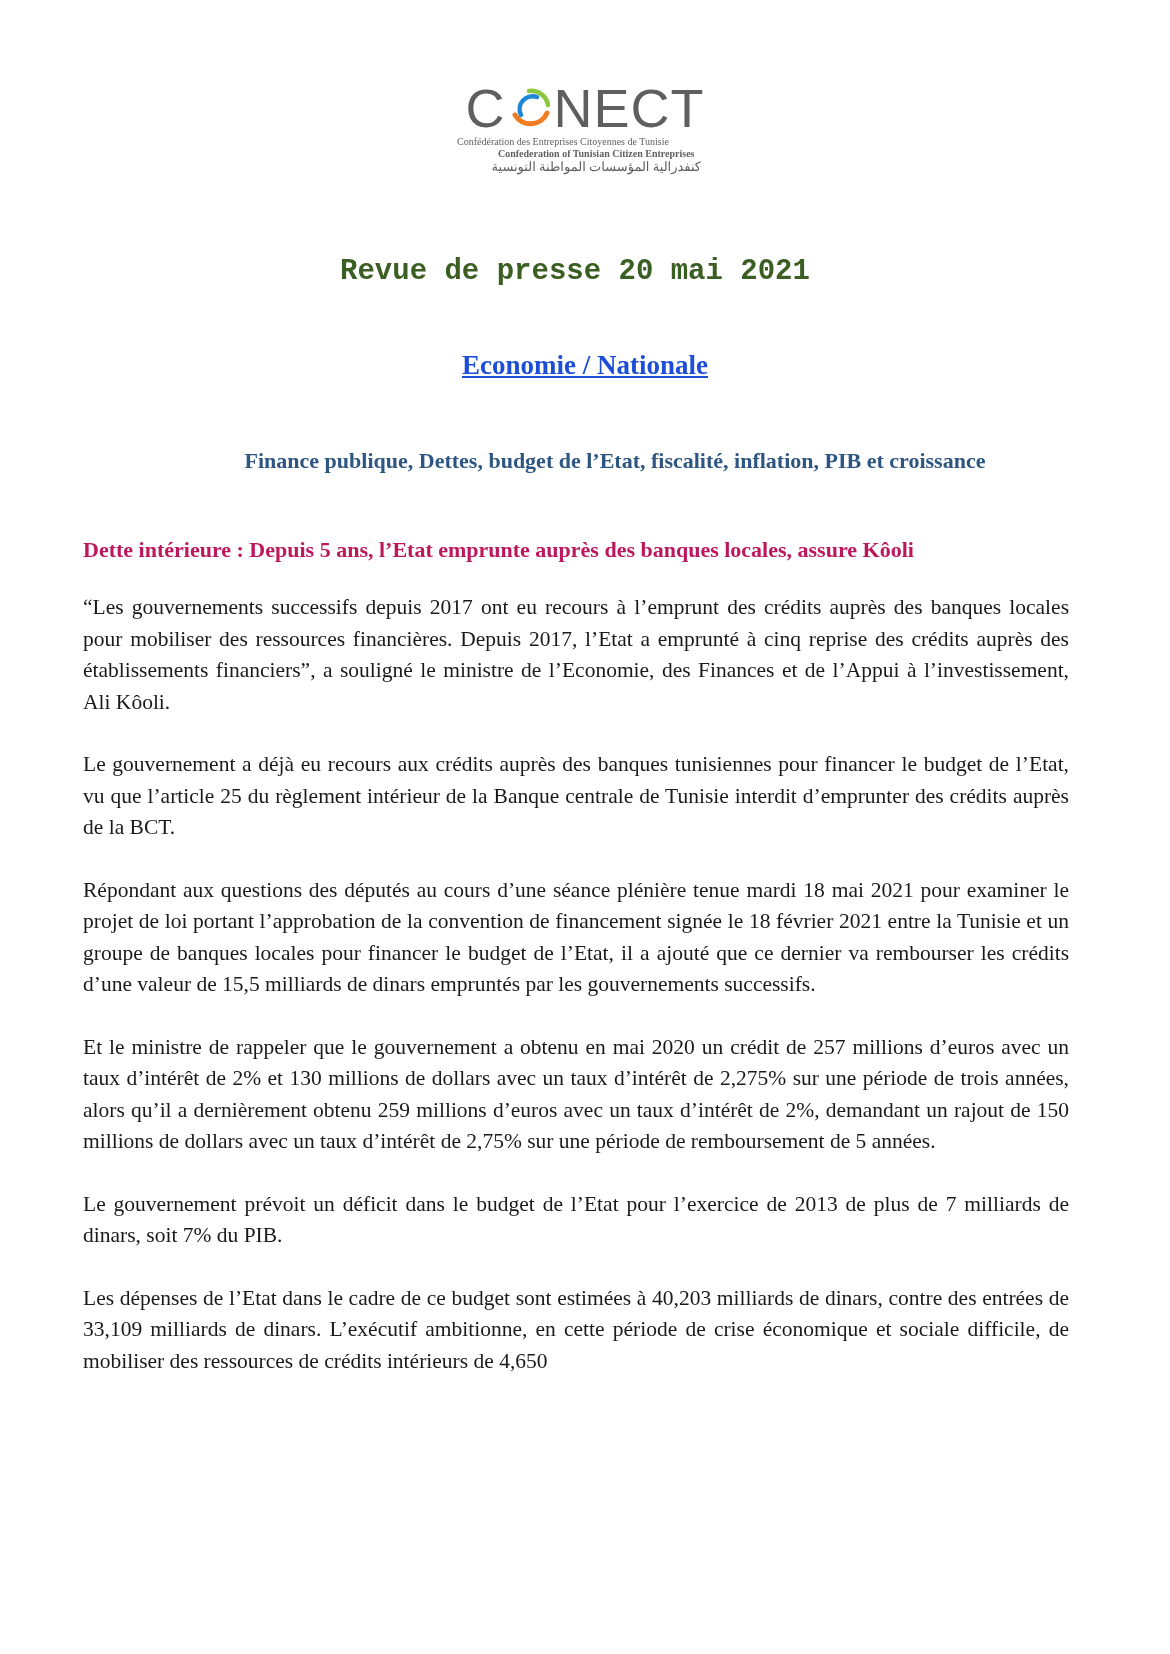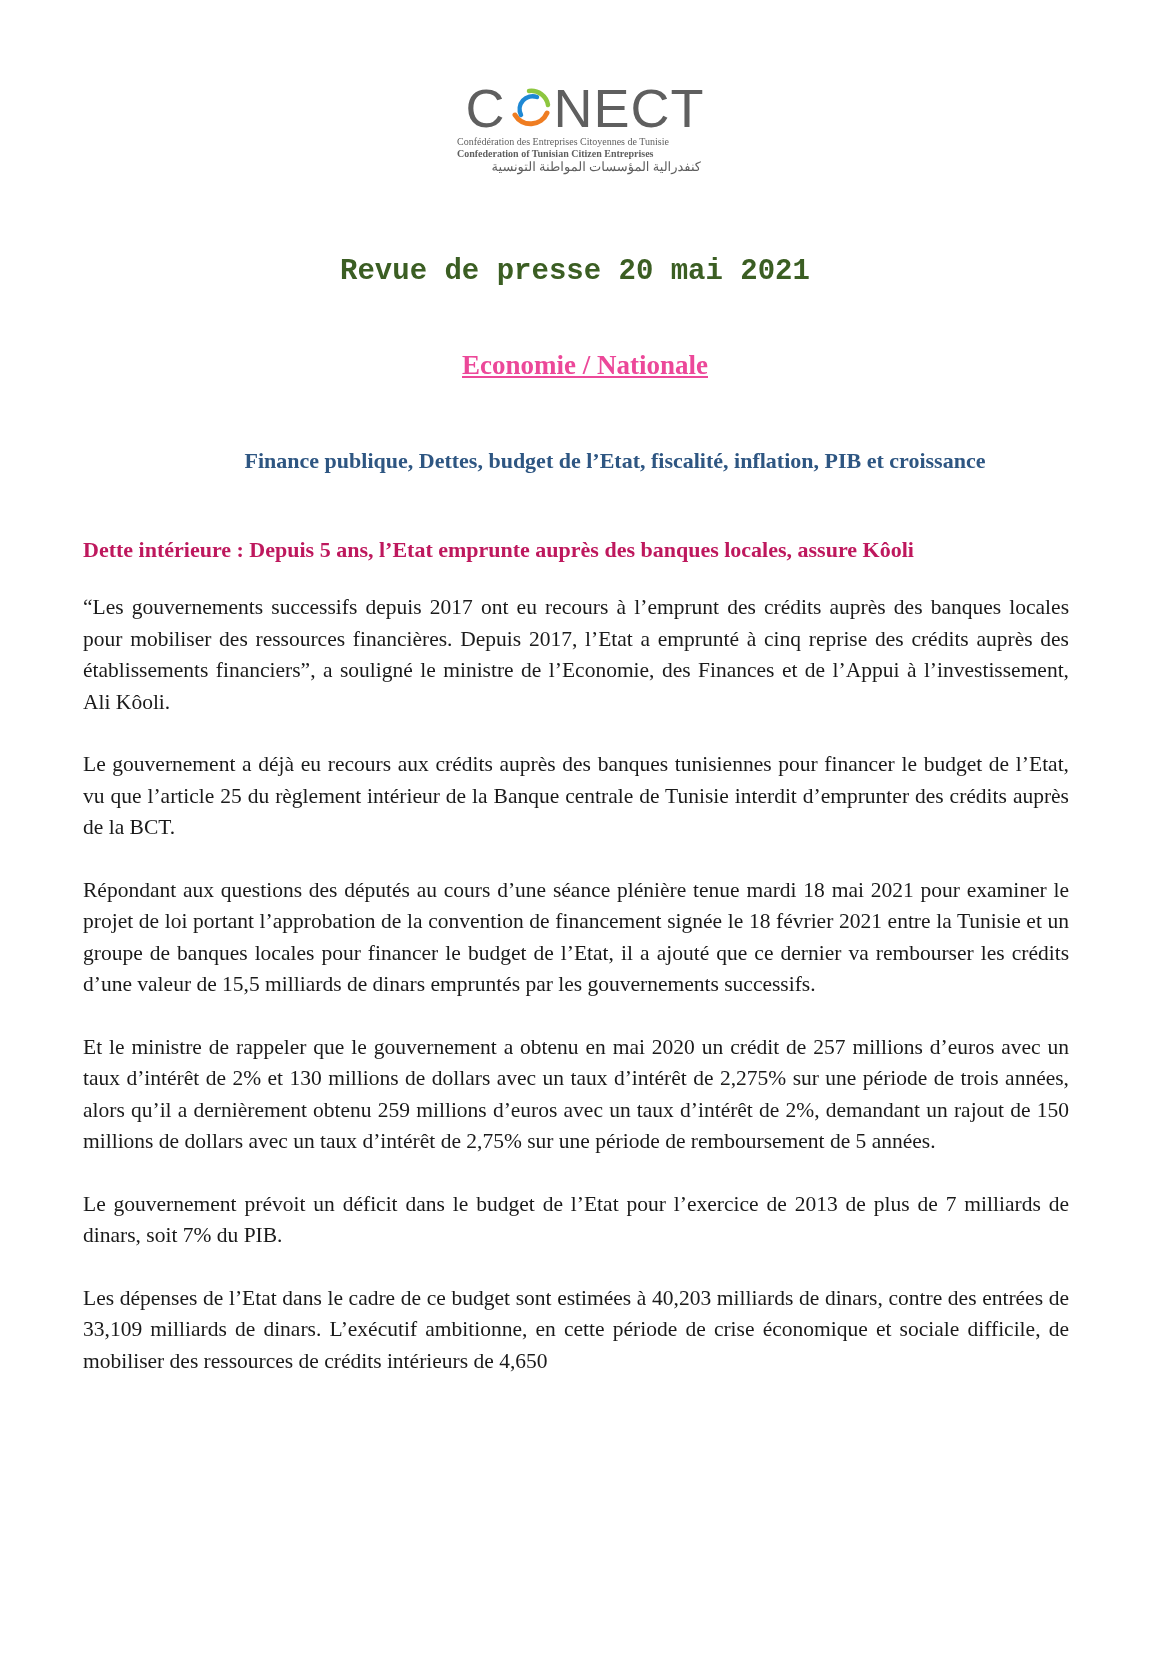--- a/index.html
+++ b/index.html
@@ -15,32 +15,32 @@
     .logo-word {
       font-family: "Liberation Sans", sans-serif;
       font-size: 54px; letter-spacing: 1px; color: #5f5f5f; line-height: 56px;
       display: flex; justify-content: center; align-items: center;
     }
     .logo-o { display: inline-block; width: 46px; height: 46px; margin: 0 1px; }
     .logo-sub {
       font-family: Liberation Serif, serif; color: #5f5f5f;
       font-size: 10px; line-height: 12px; text-align: left; padding-left: 2px;
     }
-    .logo-sub.b { font-weight: bold; }
+    .logo-sub.b { font-weight: bold; margin-left: 41px; }
     .logo-ar { font-size: 13px; line-height: 14px; direction: rtl; text-align: right; padding-right: 14px; }
 
     .title {
       position: absolute; left: 0; width: 1150px; top: 255px; text-align: center;
       font-family: Liberation Mono, monospace; font-weight: bold;
       font-size: 29px; color: #3b5e23;
     }
     .section {
       position: absolute; left: 0; width: 1170px; top: 350px; text-align: center;
       font-family: "Liberation Serif", serif; font-weight: bold;
-      font-size: 27px; color: #ec4899; text-decoration: underline;
+      font-size: 27px; color: #1d4ed8; text-decoration: underline;
     }
     .subsection {
       position: absolute; left: 200px; width: 830px; top: 445px; text-align: center;
       font-family: "Liberation Serif", serif; font-weight: bold;
       font-size: 22px; line-height: 31px; color: #2e5682;
     }
     .article {
       position: absolute; left: 83px; width: 1002px; top: 534px;
       font-family: "Liberation Serif", serif;
     }

